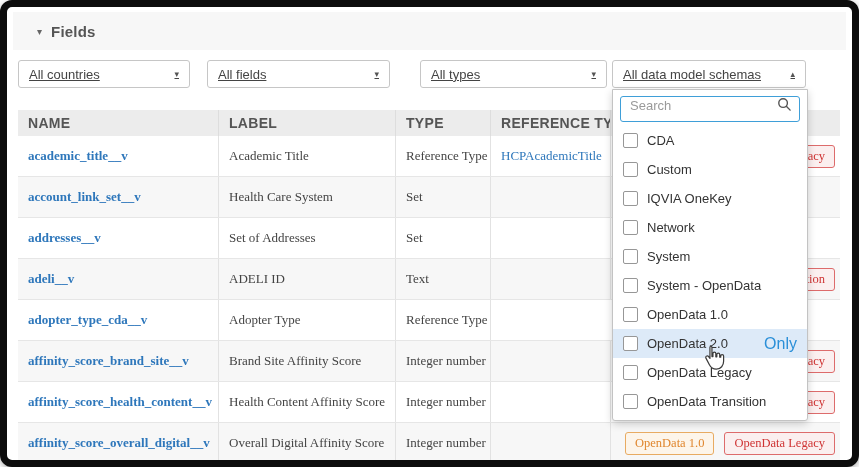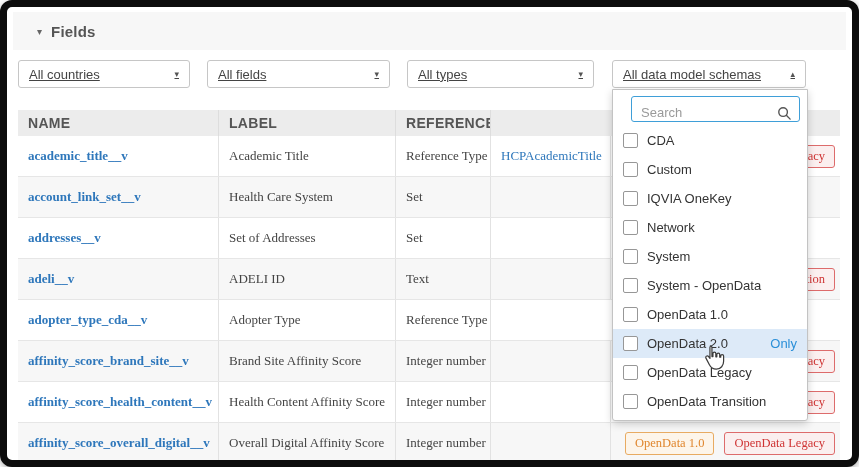--- a/index.html
+++ b/index.html
@@ -10,21 +10,21 @@
   
   .fields-bar{position:absolute;left:6px;right:6px;top:5px;height:38px;background:#f7f7f7;display:flex;align-items:center;}
   .fields-caret{margin-left:24px;font-size:10px;color:#666;}
   .fields-title{margin-left:9px;font-size:15px;font-weight:bold;color:#555;letter-spacing:.2px;}
 
   
   .select{position:absolute;top:53px;height:28px;background:#fff;border:1px solid #c6c6c6;border-radius:3px;display:flex;align-items:center;justify-content:space-between;padding:0 10px;box-sizing:border-box;font-size:13px;color:#444;cursor:pointer;text-decoration:underline;}
   .select .caret{font-size:9px;color:#555;margin-left:8px;}
   #sel-0{left:11px;width:172px;}
   #sel-1{left:200px;width:183px;}
-  #sel-2{left:400px;width:187px;}
+  #sel-2{left:413px;width:187px;}
   #sel-3{left:605px;width:194px;}
 
   
   .table{position:absolute;left:11px;top:103px;width:822px;font-size:13px;color:#444;}
   .tr{display:grid;grid-template-columns:200px 177px 95px 120px 1fr;align-items:center;}
   .thead{height:26px;background:#ececec;font-size:14px;font-weight:bold;color:#555;letter-spacing:.3px;}
   .tbody .tr{height:40px;border-bottom:1px solid #e6e6e6;background:#fff;font-family:Liberation Serif, serif;}
   .tbody .tr:nth-child(even){background:#f7f7f7;}
   .td,.th{padding-left:10px;white-space:nowrap;overflow:hidden;box-sizing:border-box;height:100%;display:flex;align-items:center;}
   .td+ .td,.th + .th{border-left:1px solid #e2e2e2;}
@@ -32,28 +32,28 @@
   .thead .th + .th{border-left:1px solid #ddd;}
   a.name-link{color:#2e77bb;font-weight:bold;text-decoration:none;}
   a.ref-link{color:#2e77bb;text-decoration:none;}
   .td.schemas{justify-content:flex-end;padding-right:5px;gap:10px;overflow:visible;}
   .badge{font-size:12.5px;padding:3px 9px;border-radius:3px;border:1px solid;line-height:1.2;white-space:nowrap;}
   .badge.orange{color:#e0862e;border-color:#e8ab62;background:#fdf5ea;}
   .badge.red{color:#cf3434;border-color:#dd6b6b;background:#fbefef;}
 
   
   .dd-panel{position:absolute;left:605px;top:82px;width:194px;background:#fff;border:1px solid #c3c3c3;border-radius:0 0 3px 3px;box-shadow:0 3px 8px rgba(0,0,0,.18);z-index:10;padding-bottom:4px;}
-  .dd-search{margin:6px 7px 4px 18px;height:24px;border:1px solid #3f9fd8;border-radius:3px;display:flex;align-items:flex-end;padding:0 7px;gap:6px;background:#fff;}
+  .dd-search{margin:6px 7px 4px 7px;height:24px;border:1px solid #3f9fd8;border-radius:3px;display:flex;align-items:flex-start;padding:0 7px;gap:6px;background:#fff;}
   .dd-search input{border:none;outline:none;flex:1;font-size:13px;color:#444;font-family:"Liberation Sans",sans-serif;min-width:0;background:transparent;}
   .dd-search input::placeholder{color:#9a9a9a;}
   .dd-search svg{flex:0 0 auto;}
   .dd-opt{height:29px;display:flex;align-items:center;padding:0 10px;gap:9px;font-size:13px;color:#333;cursor:pointer;}
   .dd-opt .cb{width:13px;height:13px;border:1px solid #979797;border-radius:2px;background:#fff;flex:0 0 auto;}
   .dd-opt.hover{background:#ddeaf8;}
-  .dd-opt .only{margin-left:auto;color:#2a8fd8;font-size:13px;text-decoration:none;}
+  .dd-opt .only{margin-left:auto;color:#2a8fd8;font-size:16px;text-decoration:none;}
 
   
   .cursor{position:absolute;left:693px;top:336px;z-index:20;pointer-events:none;}
 </style>
 </head>
 <body>
 
 <div class="stage">
   <div class="window">
 
@@ -76,20 +76,21 @@
     </div>
     <div id="sel-3" class="select">
       <span>All data model schemas</span>
       <span class="caret">▴</span>
     </div>
 
     <div class="table">
       <div class="tr thead">
         <div class="th">NAME</div>
         <div class="th">LABEL</div>
+        <div class="th">TYPE</div>
         <div class="th">REFERENCE TYPE</div>
         <div class="th"></div>
       </div>
       <div class="tbody" id="tbody">
   <div class="tr">
     <div class="td">
               <a href="#" class="name-link">academic_title__v</a>
             </div>
     <div class="td">Academic Title</div>
     <div class="td">Reference Type</div>

